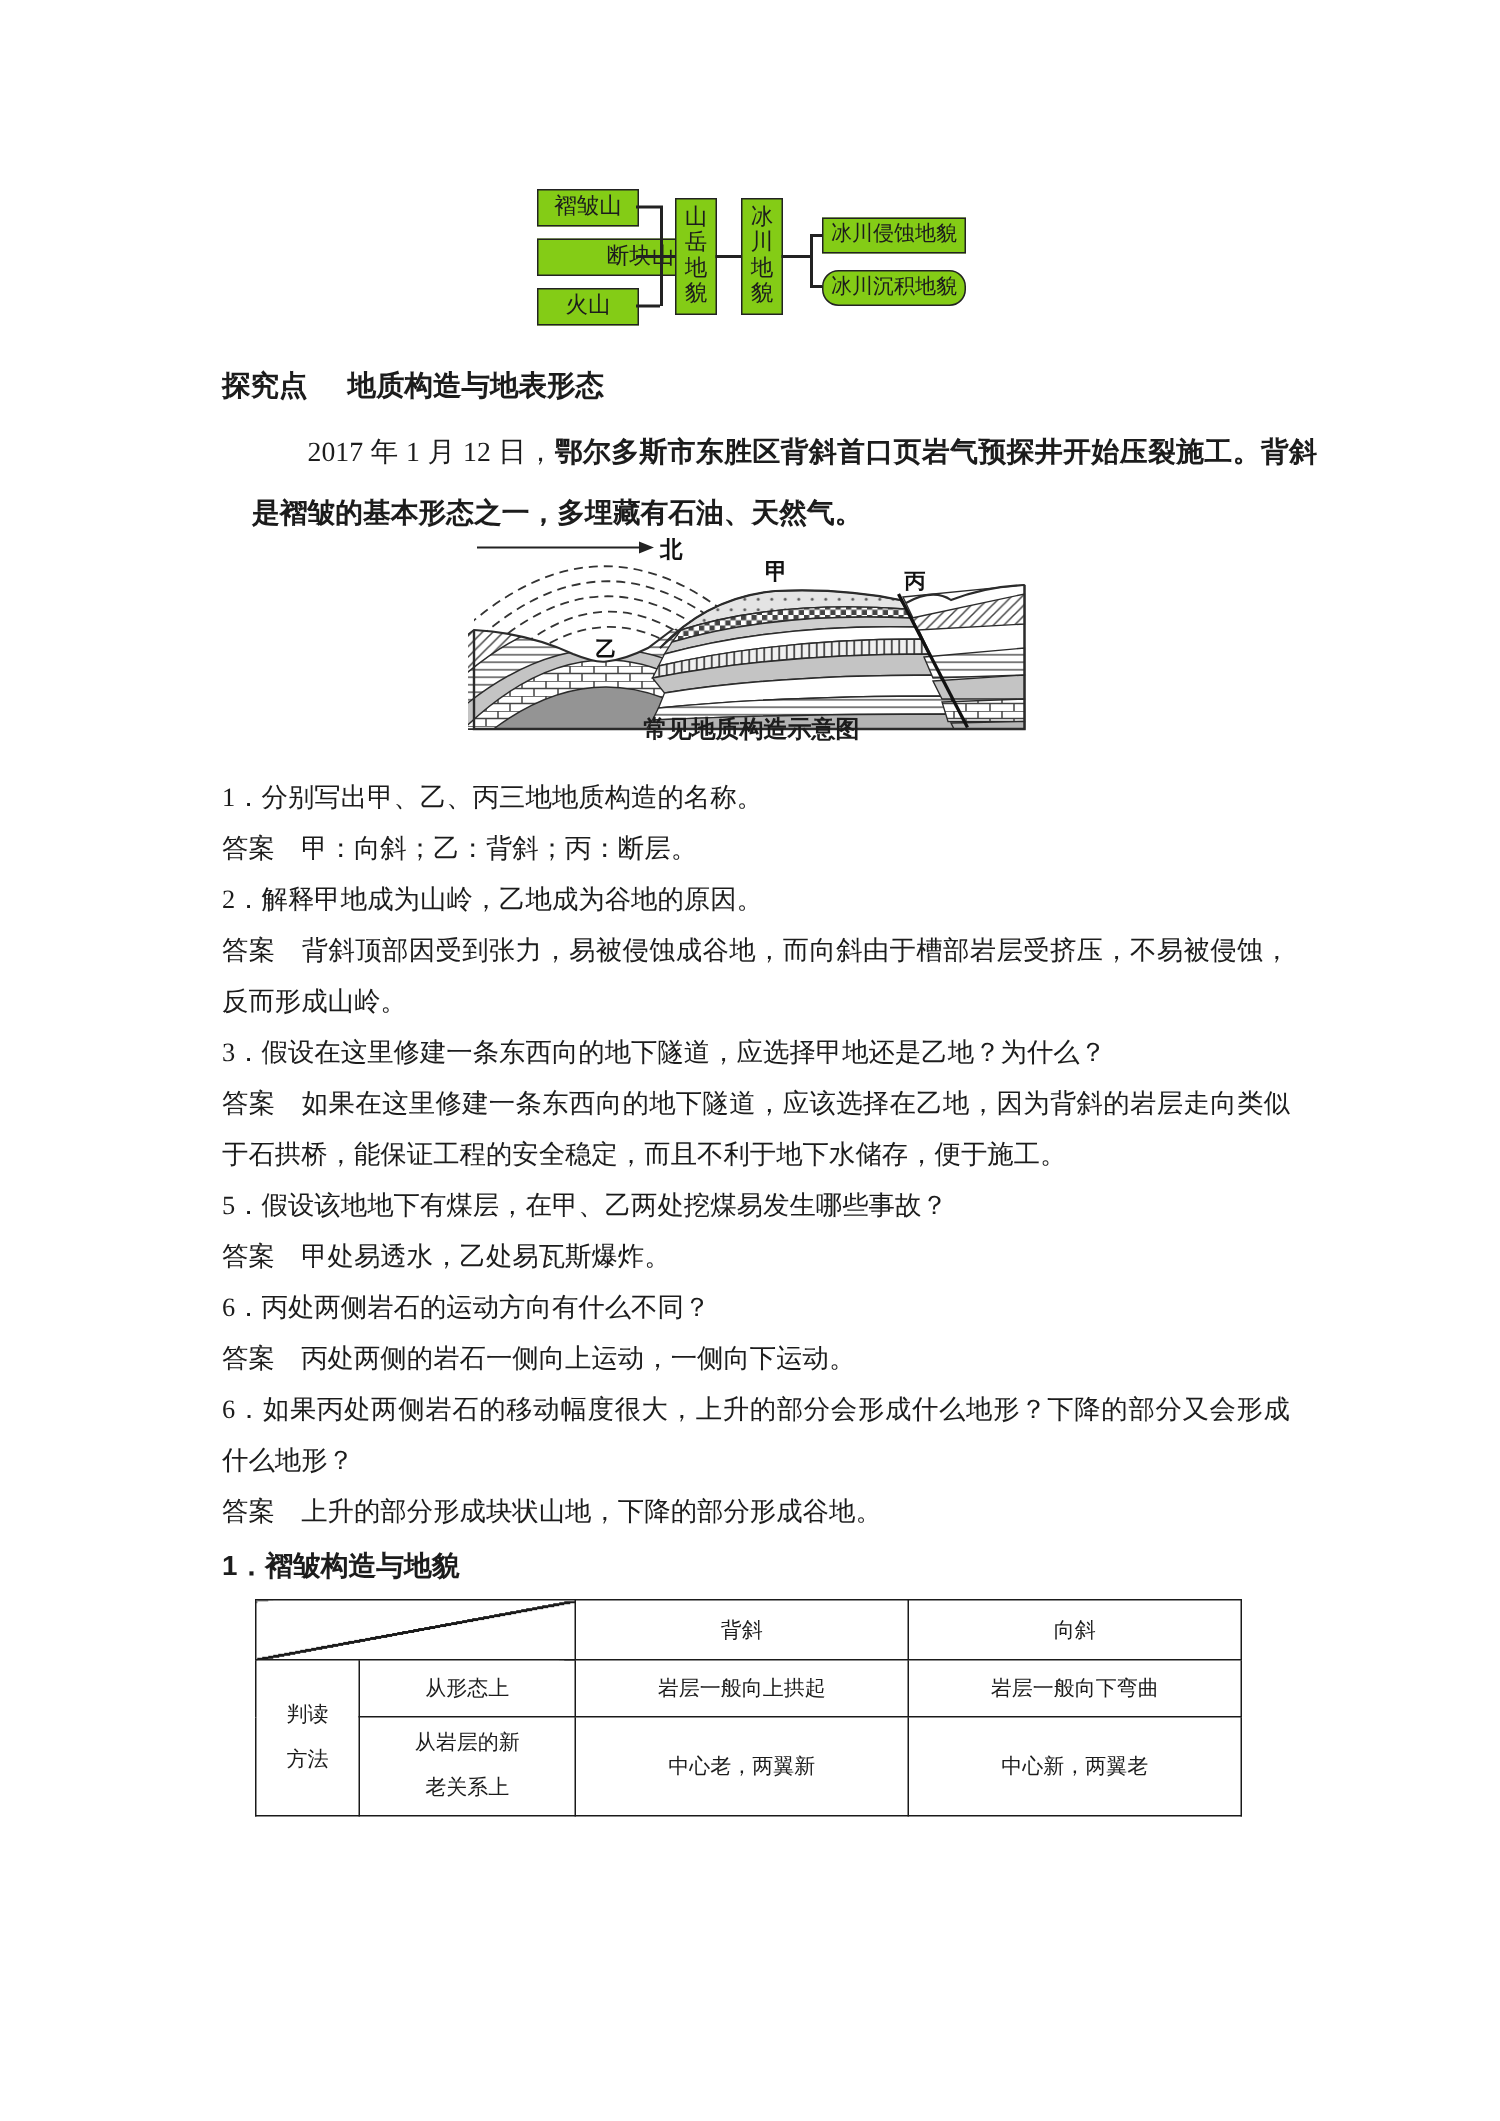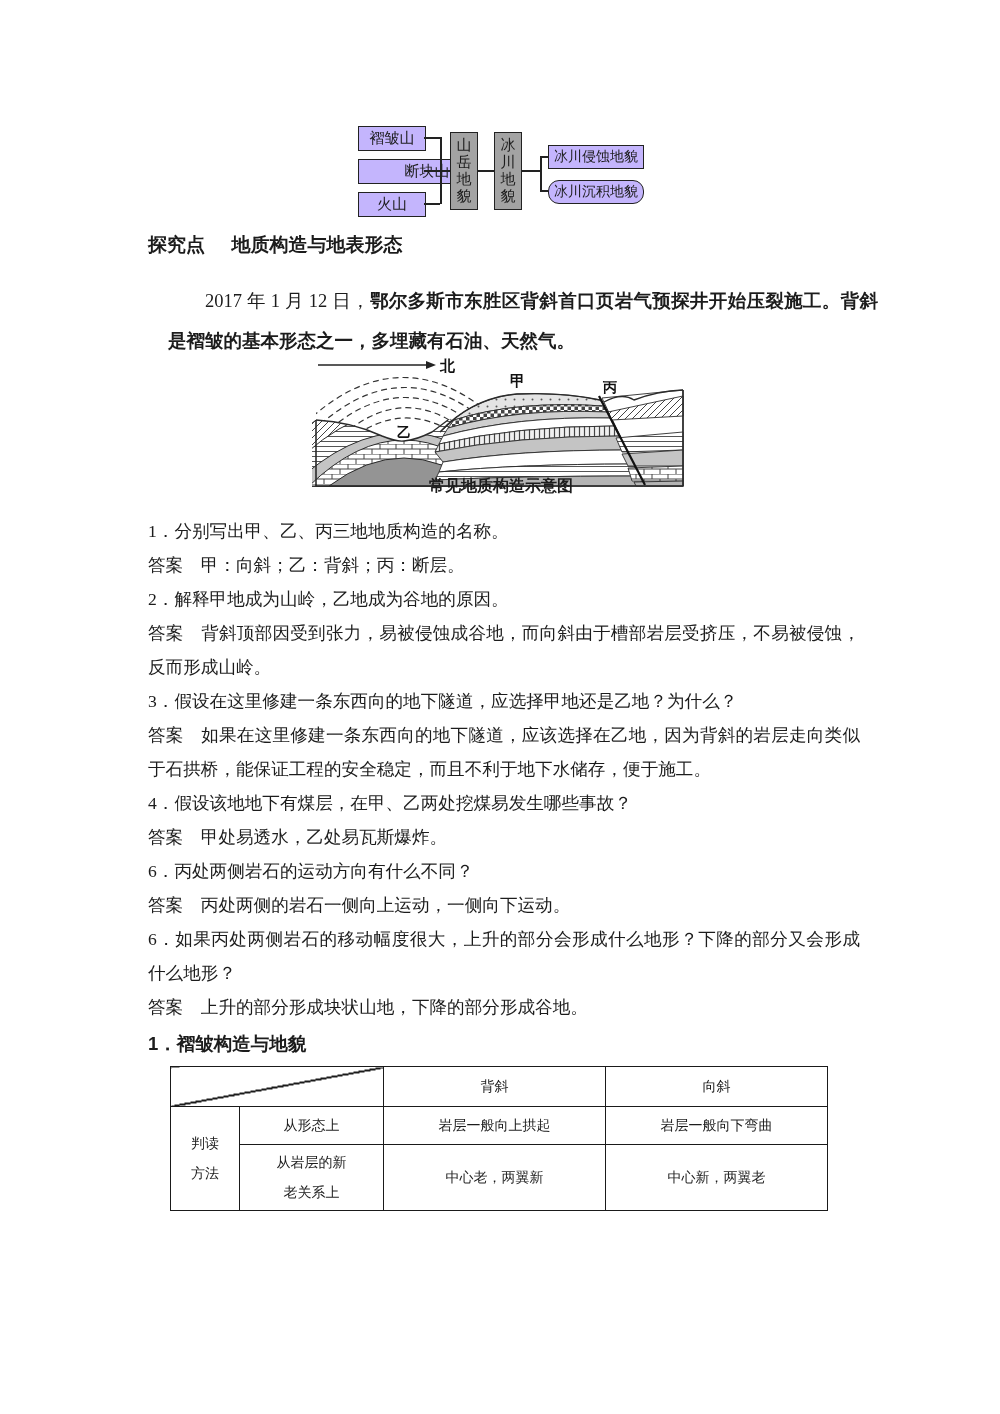--- a/index.html
+++ b/index.html
@@ -1,28 +1,28 @@
 <!DOCTYPE html>
 <html><head>
 <meta charset="utf-8">
 <style>
   html,body{margin:0;padding:0;}
   .page{position:relative;width:1000px;height:1414px;background:#ffffff;overflow:hidden;
         font-family:"Liberation Serif","DejaVu Serif",serif;color:#1c1c1c;}
 
   
-  .fc-box{position:absolute;border:1.5px solid #222;background:#c4b5fd;display:flex;
+  .fc-box{position:absolute;border:1.5px solid #222;background:#84cc16;display:flex;
           align-items:center;justify-content:center;font-size:15px;line-height:1;}
-  .fc-vbox{position:absolute;border:1.5px solid #222;background:#a3a3a3;display:flex;
+  .fc-vbox{position:absolute;border:1.5px solid #222;background:#84cc16;display:flex;
            align-items:center;justify-content:center;}
   .vtext{width:16px;word-break:break-all;line-height:17px;font-size:15px;text-align:center;}
   .fc-line{position:absolute;background:#222;}
 
   
-  .explore{position:absolute;left:148px;top:232px;font-family:"Liberation Sans","DejaVu Sans",sans-serif;
+  .explore{position:absolute;left:148px;top:244px;font-family:"Liberation Sans","DejaVu Sans",sans-serif;
            font-weight:700;font-size:19px;}
   .explore .gap{display:inline-block;width:1.4em;}
   .intro{position:absolute;left:148px;top:262px;width:710px;font-size:18.5px;line-height:40px;
          text-indent:2em;text-align:justify;margin-left:20px;}
   .intro .date{font-family:"Liberation Serif",serif;font-weight:400;}
   .intro .hei{font-family:"Liberation Sans","DejaVu Sans",sans-serif;font-weight:700;}
 
   .fig-caption{position:absolute;left:312px;top:476px;width:378px;text-align:center;
                font-weight:700;font-size:16px;}
 
@@ -180,21 +180,21 @@
 
   <div class="fig-caption">常见地质构造示意图</div>
 
   <div class="qa">
     <p class="q"><span>1．分别写出甲、乙、丙三地地质构造的名称。</span></p>
     <p class="a"><span class="ans">答案</span><span>甲：向斜；乙：背斜；丙：断层。</span></p>
     <p class="q"><span>2．解释甲地成为山岭，乙地成为谷地的原因。</span></p>
     <p class="a"><span class="ans">答案</span><span>背斜顶部因受到张力，易被侵蚀成谷地，而向斜由于槽部岩层受挤压，不易被侵蚀，反而形成山岭。</span></p>
     <p class="q"><span>3．假设在这里修建一条东西向的地下隧道，应选择甲地还是乙地？为什么？</span></p>
     <p class="a"><span class="ans">答案</span><span>如果在这里修建一条东西向的地下隧道，应该选择在乙地，因为背斜的岩层走向类似于石拱桥，能保证工程的安全稳定，而且不利于地下水储存，便于施工。</span></p>
-    <p class="q"><span>4．假设该地地下有煤层，在甲、乙两处挖煤易发生哪些事故？</span></p>
+    <p class="q"><span>5．假设该地地下有煤层，在甲、乙两处挖煤易发生哪些事故？</span></p>
     <p class="a"><span class="ans">答案</span><span>甲处易透水，乙处易瓦斯爆炸。</span></p>
     <p class="q"><span>6．丙处两侧岩石的运动方向有什么不同？</span></p>
     <p class="a"><span class="ans">答案</span><span>丙处两侧的岩石一侧向上运动，一侧向下运动。</span></p>
     <p class="q"><span>6．如果丙处两侧岩石的移动幅度很大，上升的部分会形成什么地形？下降的部分又会形成什么地形？</span></p>
     <p class="a"><span class="ans">答案</span><span>上升的部分形成块状山地，下降的部分形成谷地。</span></p>
   </div>
 
   <div class="sub-heading">1．褶皱构造与地貌</div>
 
   <table class="geo-table">

